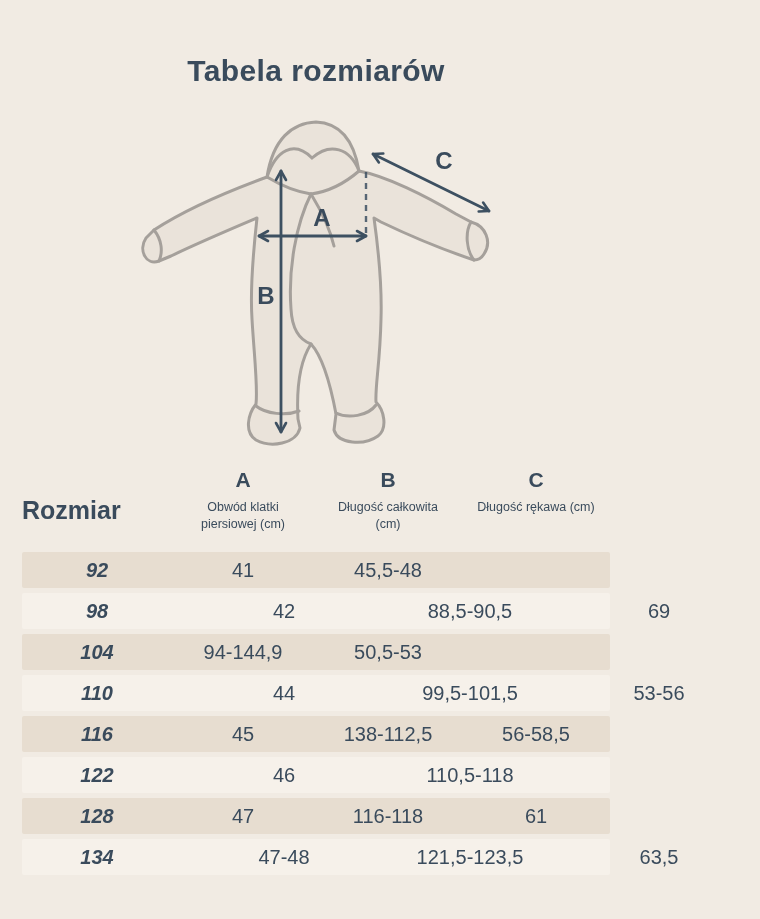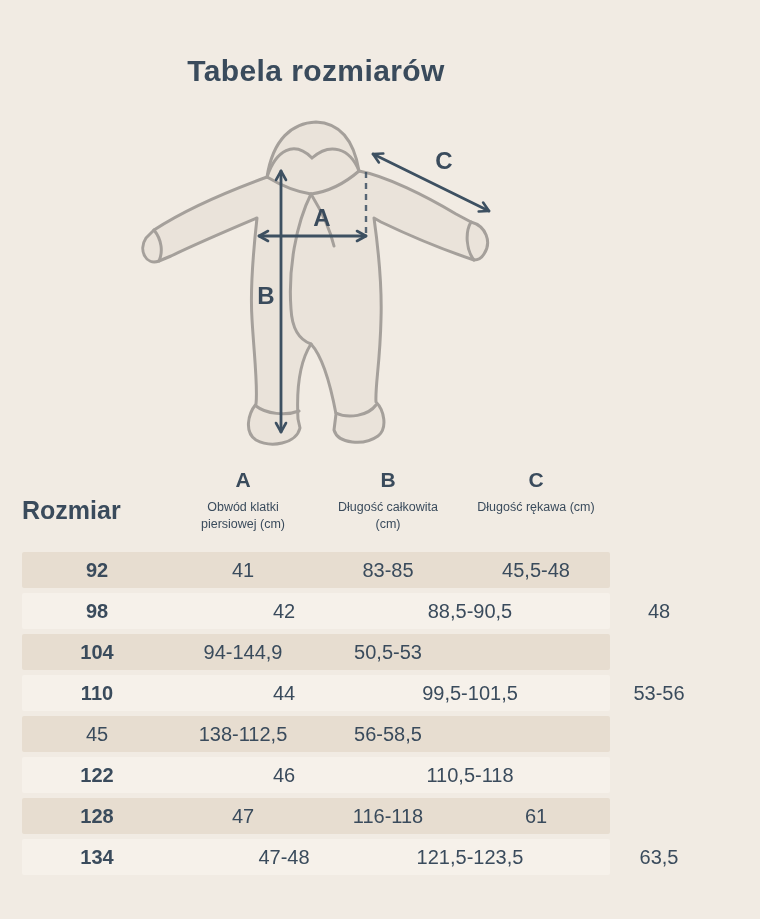--- a/index.html
+++ b/index.html
@@ -53,21 +53,21 @@
     height:36px;
     margin-bottom:5px;
     align-items:center;
     text-align:center;
     font-size:20px;
     border-radius:2px;
   }
   .row.shaded{background:var(--row_shaded,#e7ddd0);}
   .row.light{background:var(--row_light,#f6f1ea);gap:41px;}
   .cell{line-height:36px;}
-  .cell.size{font-weight:700;}
+  .cell.size{font-weight:700;font-style:italic;}
 </style>
 </head>
 <body>
 
 <div class="page">
 
   <h1 class="page-title">Tabela rozmiarów</h1>
 
   <div class="figure">
     <svg viewBox="0 0 380 340">
@@ -144,41 +144,41 @@
       </div>
       <div class="th">
         <span class="letter">C</span>
         <span class="desc">Długość rękawa (cm)</span>
       </div>
     </div>
     <div class="rows">
         <div class="row shaded">
     <div class="cell size">92</div>
     <div class="cell">41</div>
-    <div class="cell">83-85</div>
     <div class="cell">45,5-48</div>
   </div>
         <div class="row light">
     <div class="cell size">98</div>
     <div class="cell">42</div>
     <div class="cell">88,5-90,5</div>
-    <div class="cell">48</div>
+    <div class="cell">69</div>
   </div>
         <div class="row shaded">
     <div class="cell size">104</div>
     <div class="cell">94-144,9</div>
     <div class="cell">50,5-53</div>
   </div>
         <div class="row light">
     <div class="cell size">110</div>
     <div class="cell">44</div>
     <div class="cell">99,5-101,5</div>
     <div class="cell">53-56</div>
   </div>
         <div class="row shaded">
+    <div class="cell size">116</div>
     <div class="cell">45</div>
     <div class="cell">138-112,5</div>
     <div class="cell">56-58,5</div>
   </div>
         <div class="row light">
     <div class="cell size">122</div>
     <div class="cell">46</div>
     <div class="cell">110,5-118</div>
   </div>
         <div class="row shaded">

